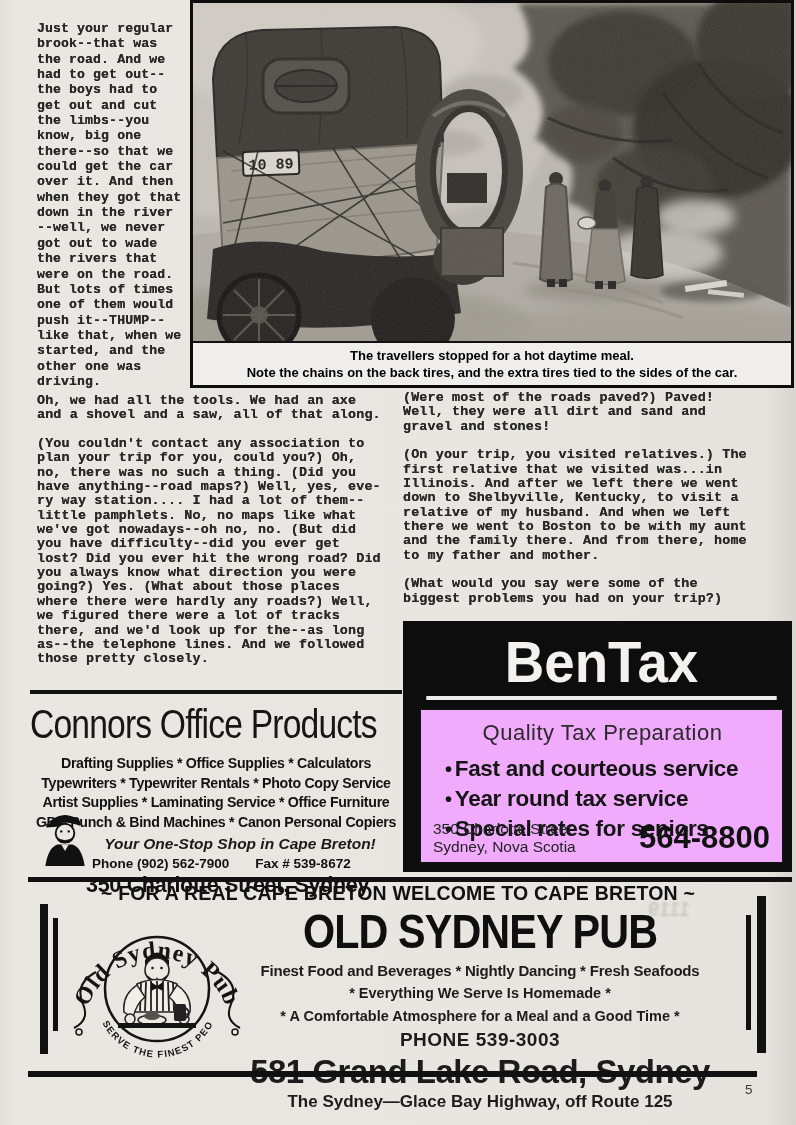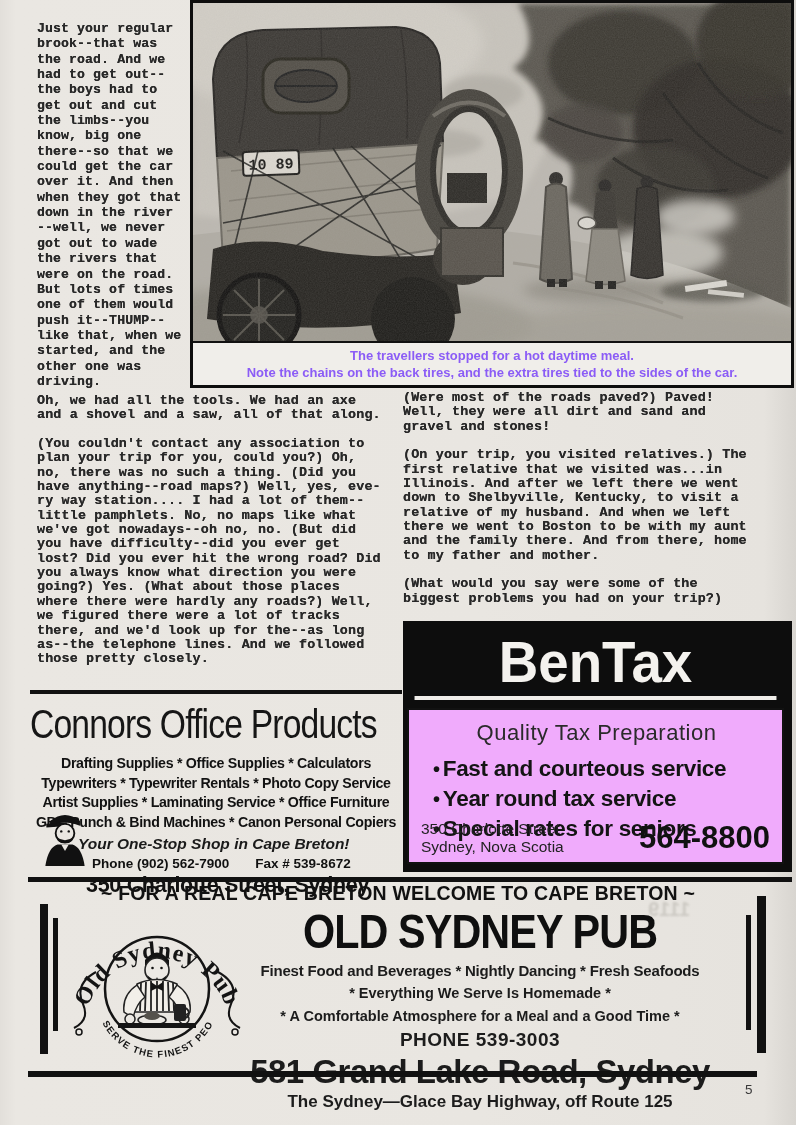--- a/index.html
+++ b/index.html
@@ -21,31 +21,31 @@
     font-weight:bold; text-shadow:0 0 0.3px #333;
   }
   .photo-frame {
     position:absolute; left:190px; top:0; width:604px; height:388px;
     border:3px solid #0d0d0d; background:#f0eeea;
   }
   .photo-frame svg { display:block; }
   .photo-caption {
     border-top:2px solid #111; background:#f0eeea; height:43px;
     text-align:center; padding-top:4px;
-    font-size:13px; font-weight:bold; line-height:17px; color:#8b5cf6;
+    font-size:13px; font-weight:bold; line-height:17px; color:#000000;
   }
   .col { position:absolute; font-size:13.4px; line-height:14.35px;
          letter-spacing:0.15px; font-weight:bold; text-shadow:0 0 0.3px #333; }
   .col-left  { left:37px;  top:394px; width:366px; }
   .col-right { left:403px; top:391px; width:380px; }
 
   
   .bentax {
     position:absolute; left:403px; top:621px; width:389px; height:251px;
-    background:#0d0d0d; padding:7px 8px 8px 4px;
+    background:#0d0d0d; padding:7px 8px 8px 16px;
     display:flex; flex-direction:column;
   }
   .bentax-header {
     height:72px; display:flex; align-items:center; justify-content:center;
     border-bottom:4px solid #efede9; color:#f4f2ee;
     font-size:57px; font-weight:bold; letter-spacing:0px;
     transform:scaleX(.96); 
   }
   .bentax-inner {
     margin-top:8px; flex:1; background:#f0abfc; border:2px solid #111;
@@ -64,21 +64,21 @@
   .connors { position:absolute; left:30px; top:690px; width:372px; }
   .connors-rule { height:4px; background:#111; }
   .connors-title {
     margin-top:7px; font-size:41px; font-weight:normal; color:#161616;
     letter-spacing:-1px; transform:scaleX(.82); transform-origin:left center;
     white-space:nowrap;
   }
   .connors-lines { margin-top:6px; text-align:center; font-weight:bold;
                    font-size:14.2px; line-height:19.5px; letter-spacing:-0.3px; color:#121212; white-space:nowrap; }
   .connors-slogan { margin-top:3px; margin-left:48px; font-style:italic; font-weight:bold;
-                    font-size:15.5px; color:#1a1a1a; }
+                    font-size:15.5px; color:#1a1a1a;text-align:center; }
   .connors-phone-row { margin-top:3px; margin-left:62px; display:flex; gap:26px;
                        font-weight:bold; font-size:13.5px; color:#111; }
   .connors-addr { margin-top:2px; margin-left:56px; font-weight:bold; font-size:21.5px;
                   letter-spacing:-0.3px; color:#111; }
   .connors-mascot { position:absolute; left:10px; top:118px; }
 
   
   .mid-rule { position:absolute; left:28px; top:877px; width:764px; height:5px; background:#111; }
 
   

